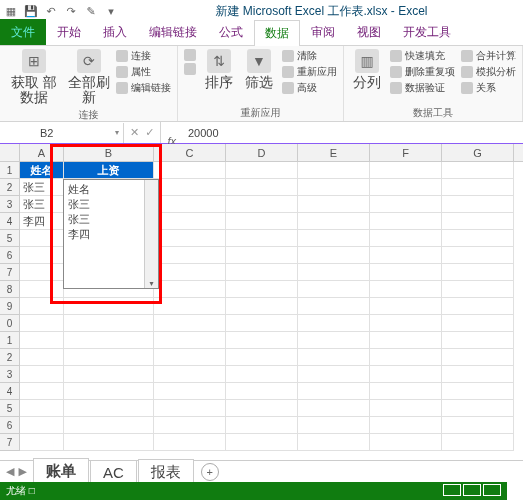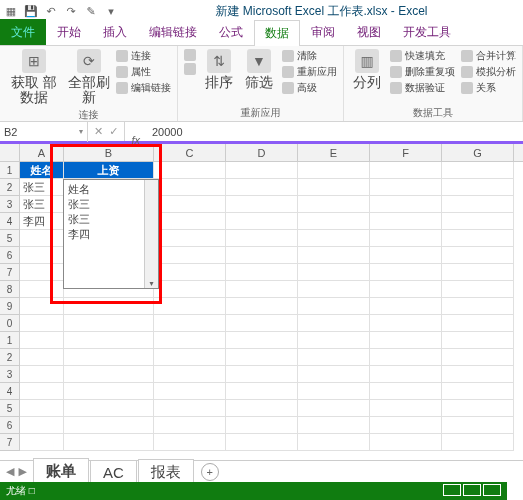--- a/index.html
+++ b/index.html
@@ -19,21 +19,21 @@
 .group { border-right: 1px solid #e0e0e0; padding: 3px 6px 1px; display: flex; flex-direction: column; justify-content: space-between; }
 .group-body { display: flex; gap: 6px; align-items: start; }
 .group-label { text-align: center; font-size: 10px; color: #666; padding-top: 2px; }
 .bigbtn { display: flex; flex-direction: column; align-items: center; gap: 2px; min-width: 34px; }
 .bigbtn .ico { width: 24px; height: 24px; background: #ddd; border-radius: 3px; display: flex; align-items: center; justify-content: center; font-size: 14px; color: #666; }
 .bigbtn .lbl { font-size: 14px; text-align: center; line-height: 1.1; }
 .smallcol { display: flex; flex-direction: column; gap: 2px; }
 .smallbtn { display: flex; align-items: center; gap: 3px; font-size: 10px; color: #444; white-space: nowrap; }
 .smallbtn .si { width: 12px; height: 12px; display: inline-block; background: #ccc; border-radius: 2px; }
 
-.formula-row { height: 22px; display: flex; align-items: center; border-bottom: 3px solid #8b5cf6; }
+.formula-row { height: 22px; display: flex; align-items: center; border-bottom: 1px solid #8b5cf6; padding-left: 36px; }
 .namebox { width: 88px; height: 20px; border-right: 1px solid #d4d4d4; padding: 0 4px; display: flex; align-items: center; justify-content: space-between; font-size: 11px; }
 .namebox .dd { font-size: 8px; color: #888; }
 .fb-btns { display: flex; gap: 6px; padding: 0 6px; color: #999; border-right: 1px solid #d4d4d4; height: 100%; align-items: center; }
 .fx { font-style: italic; color: #666; padding: 0 6px; margin-top: 16px; }
 .formula { flex: 1; padding: 0 6px; font-size: 11px; }
 
 .sheet { position: relative; }
 .colheaders { display: flex; height: 18px; background: #f2f2f2; border-bottom: 1px solid #ccc; }
 .rowheader-stub { width: 20px; border-right: 1px solid #ccc; background: #f2f2f2; }
 .colhdr { width: 72px; border-right: 1px solid #ccc; text-align: center; font-size: 11px; color: #555; line-height: 18px; }

